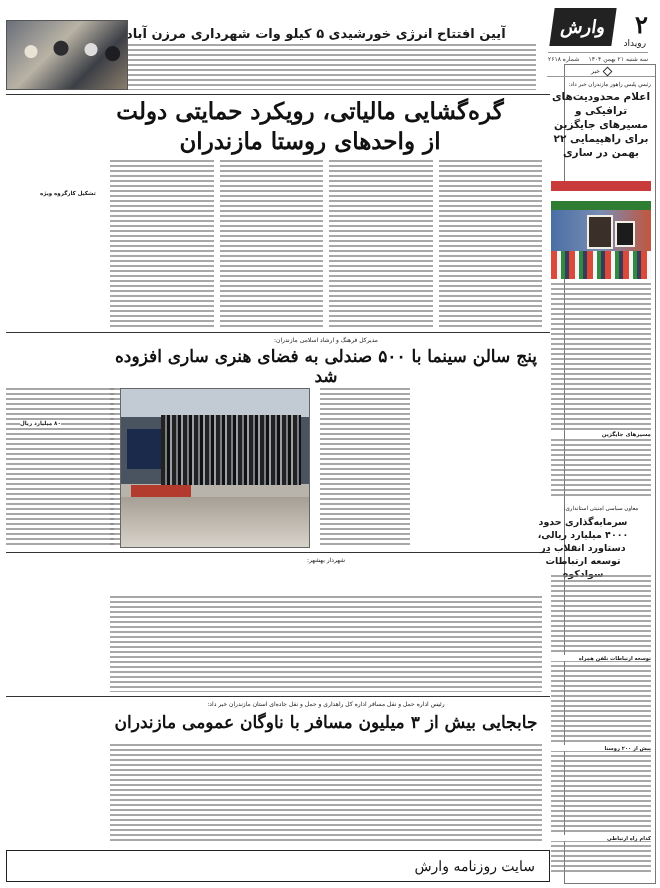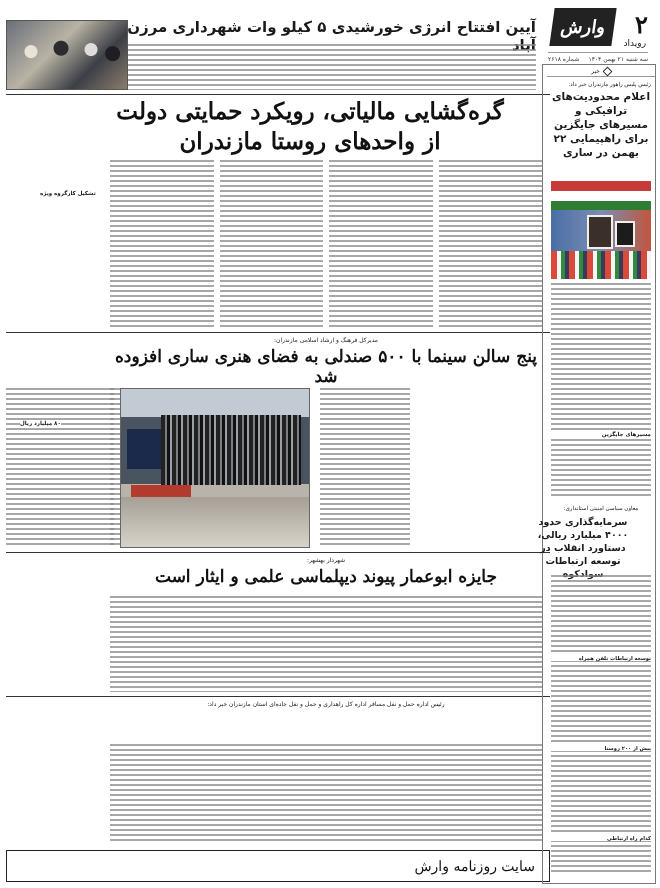--- a/index.html
+++ b/index.html
@@ -9,40 +9,40 @@
   .page { position: absolute; left: 0; top: 0; width: 660px; height: 888px; }
 
   
   .masthead { position: absolute; right: 6px; top: 4px; width: 106px; height: 56px; }
   .page-num { position: absolute; right: 6px; top: 6px; font-size: 24px; font-weight: bold; color: #111; font-family: "DejaVu Serif", serif; }
   .logo { position: absolute; left: 4px; top: 4px; width: 62px; height: 38px; background: #222; color:#fff; font-size: 18px; font-weight: bold; text-align:center; line-height: 38px; font-family: "DejaVu Serif", serif; transform: skewX(-8deg); }
   .daily-label { position: absolute; right: 8px; top: 34px; font-size: 9px; font-weight: normal; }
   .dateline { position: absolute; right: 6px; top: 48px; width: 100px; font-size: 6px; color: #333; display:flex; justify-content: space-between; border-top: 1px solid #999; padding-top: 2px; }
 
   
-  .top-headline { position: absolute; right: 124px; top: 18px; width: 410px; font-size: 15px; font-weight: bold; text-align: right; }
+  .top-headline { position: absolute; right: 124px; top: 26px; width: 410px; font-size: 13px; font-weight: bold; text-align: left; }
   .top-photo { position: absolute; left: 6px; top: 20px; width: 122px; height: 70px; background: linear-gradient(135deg,#6a6f7a,#b9b3a5 40%,#3c3f46 70%,#8a7d6c); border: 1px solid #555; }
   .top-photo .figs { position:absolute; inset:0; background:
       radial-gradient(circle at 20% 45%, #e9e3d6 0 6px, transparent 7px),
       radial-gradient(circle at 45% 40%, #2b2b30 0 7px, transparent 8px),
       radial-gradient(circle at 70% 42%, #ddd 0 6px, transparent 7px),
       radial-gradient(circle at 88% 48%, #1e1e22 0 7px, transparent 8px); }
 
   .col-text { font-size: 4.2px; line-height: 6px; color: #555; text-align: justify; overflow: hidden; }
   .lines { background: repeating-linear-gradient(to bottom, #8a8a8a 0 1.6px, transparent 1.6px 5px); opacity: .75; }
 
   .top-text { position: absolute; right: 124px; top: 44px; width: 410px; height: 46px; }
 
   .rule { position: absolute; background: #333; }
 
   
   .main-headline { position: absolute; right: 134px; top: 96px; width: 432px; text-align: center; font-weight: bold; color: #111; font-size: 23px; line-height: 30px; font-family: "DejaVu Serif", serif; }
 
   
-  .sidebar { position: absolute; right: 4px; top: 64px; width: 114px; height: 820px; border: 1px solid #777; }
+  .sidebar { position: absolute; right: 4px; top: 64px; width: 92px; height: 820px; border: 1px solid #777; }
   .side-tag { position: absolute; right: 0; top: 0; width: 108px; height: 12px; border-bottom: 1px solid #999; font-size: 6px; text-align: center; line-height: 12px; }
   .side-tag .diamond { display:inline-block; width:7px; height:7px; border:1px solid #333; transform: rotate(45deg); margin-left: 4px; vertical-align: middle; }
   .side-kicker { position: absolute; right: 4px; top: 16px; width: 100px; font-size: 5.5px; text-align: right; color:#222; }
   .side-headline { position: absolute; right: 4px; top: 24px; width: 100px; font-size: 10.5px; font-weight: bold; line-height: 14px; text-align: center; }
   .side-photo { position: absolute; right: 4px; top: 116px; width: 100px; height: 98px; background:
       linear-gradient(180deg,#c93a3a 0 10%, #fff 10% 20%, #2e7d32 20% 30%, transparent 30%),
       linear-gradient(90deg,#4a6fa5,#7a8db4 50%,#c0563e); }
   .side-photo .portrait { position:absolute; left:36px; top:34px; width:26px; height:34px; background:#3b2f2a; border:2px solid #f2efe6; }
   .side-photo .portrait2 { position:absolute; left:64px; top:40px; width:20px; height:26px; background:#1c1c1c; border:2px solid #f2efe6; }
   .side-photo .crowd { position:absolute; left:0; bottom:0; width:100%; height:28px; background: repeating-linear-gradient(90deg,#d94a3a 0 6px,#f5f5f5 6px 10px,#2e8b3f 10px 14px,#3a3a5a 14px 18px); }
@@ -119,26 +119,26 @@
       <div class="screen"></div>
       <div class="floor"></div>
       <div class="red"></div>
   </div>
   <div class="col-text lines" style="position:absolute; left:6px; top:388px; width:108px; height:160px;"></div>
   <div class="main-sub" style="left:20px; top:420px;">۸۰ میلیارد ریال</div>
 
   <div class="rule" style="left:6px; top:552px; width:544px; height:1px;"></div>
 
   <div class="kicker" style="right:118px; top:556px; width:432px;">شهردار بهشهر:</div>
-  <div class="sec-headline" style="right:118px; top:566px; width:432px; font-size:17px;">جایزه ابوعمار پیوند دیپلماسی علمی و ایثار است</div>
   <div class="col-text lines" style="position:absolute; right:118px; top:596px; width:432px; height:96px;"></div>
 
   <div class="rule" style="left:6px; top:696px; width:544px; height:1px;"></div>
 
   <div class="kicker" style="right:118px; top:700px; width:432px;">رئیس اداره حمل و نقل مسافر اداره کل راهداری و حمل و نقل جاده‌ای استان مازندران خبر داد:</div>
+  <div class="sec-headline" style="right:118px; top:712px; width:432px; font-size:17px;">جابجایی بیش از ۳ میلیون مسافر با ناوگان عمومی مازندران</div>
   <div class="col-text lines" style="position:absolute; right:118px; top:744px; width:432px; height:100px;"></div>
 
   <div class="ad-box">
     <span class="ad-site">سایت  روزنامه وارش</span>
   </div>
 
   <div class="sidebar">
     <div class="side-tag"><span class="diamond"></span><span>خبر</span></div>
     <div class="side-kicker">رئیس پلیس راهور مازندران خبر داد:</div>
     <div class="side-headline">اعلام محدودیت‌های ترافیکی و مسیرهای جایگزین برای راهپیمایی ۲۲ بهمن در ساری</div>

